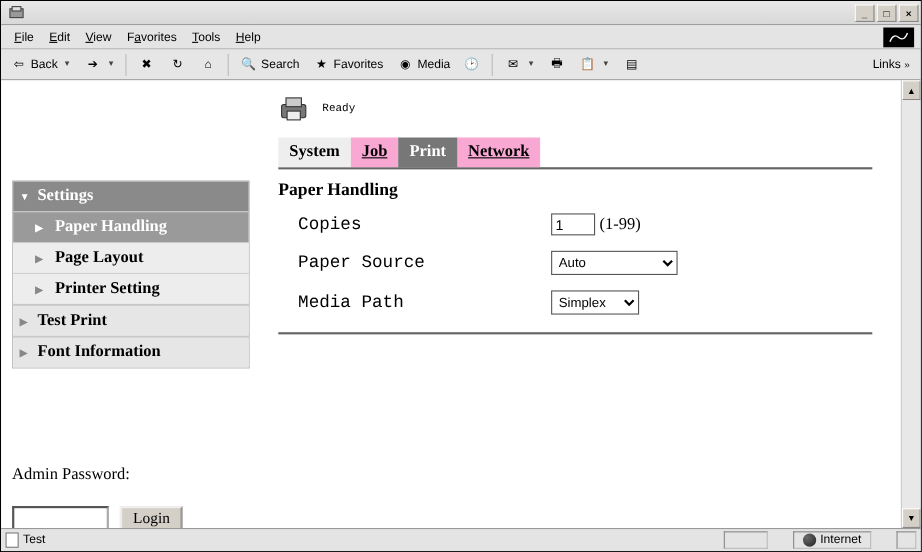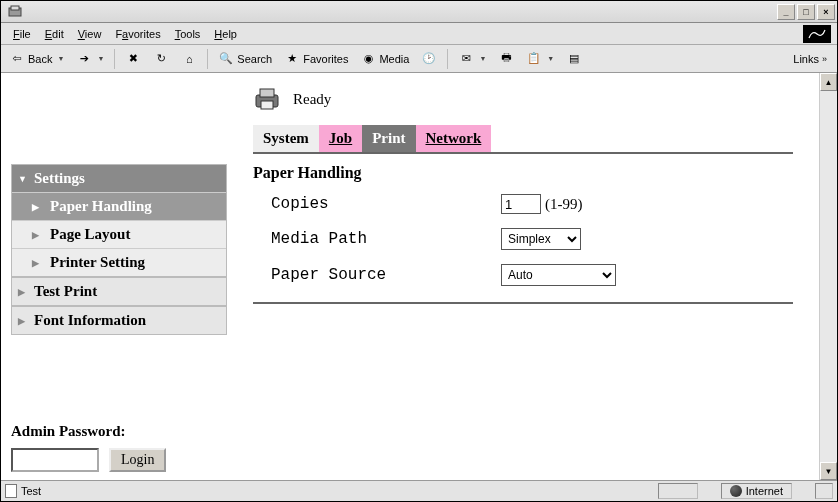--- a/index.html
+++ b/index.html
@@ -22,21 +22,21 @@
   .dd { font-size:7px; color:#444; margin-left:2px;}
   .sep { width:1px; height:20px; background:#bbb; margin:0 2px;}
   .links-btn { padding:2px 6px; display:flex; align-items:center; gap:3px; cursor:default;justify-content:space-between;}
   .content-scroll { position:relative; height:408px; overflow:hidden; border-bottom:1px solid #999;}
   .content-inner { position:absolute; top:0; left:0; right:18px; bottom:0; background:#fff; padding:8px 16px 8px 10px;}
   .vscrollbar { position:absolute; top:0; right:0; width:18px; height:100%; background:#e8e8e8; border-left:1px solid #ccc; display:flex; flex-direction:column;}
   .sarrow { height:18px; background:#d4d0c8; border:1px solid #888; border-top-color:#fff; border-left-color:#fff; display:flex; align-items:center; justify-content:center; font-size:8px; cursor:default;}
   .strack { flex:1; background:#e8e8e8;}
   .header-status { display:flex; align-items:center; gap:12px; margin-left:242px; margin-top:6px;}
   .printer-icon { width:28px; height:24px;}
-  .status-text { font-family:Liberation Serif, serif; font-size:15px;}
+  .status-text { font-family:Liberation Mono, monospace; font-size:10px;}
   .tabs { margin-left:242px; margin-top:14px; display:flex; border-bottom:2px solid #666; width:540px;}
   .tab { padding:5px 10px; font-family:"Times New Roman", serif; font-size:15px; font-weight:bold; background:#eee; cursor:default;}
   .tab.light { background:#f9a8d4;text-decoration:underline;}
   .tab.active { background:#777; color:#ffffff;}
   .main-row { display:flex; margin-top:10px; gap:26px;}
   .sidebar { width:216px;}
   .side-group { border:1px solid #bbb; margin-bottom:0;}
   .side-head { background:#8a8a8a; color:#fff; font-family:"Times New Roman", serif; font-size:15px; font-weight:bold; padding:5px 6px; display:flex; align-items:center; gap:6px;}
   .side-head.collapsed { background:#e6e6e6; color:#000;}
   .side-sub { background:#9a9a9a; color:#fff; font-family:"Times New Roman", serif; font-size:15px; font-weight:bold; padding:5px 6px 5px 20px; display:flex; align-items:center; gap:8px; border-top:1px solid #ccc;}
@@ -47,21 +47,21 @@
   .field-row { display:flex; align-items:center; margin-bottom:14px;}
   .field-label { width:248px; padding-left:18px; font-family:Liberation Mono, monospace; font-size:16px;}
   .field-value { display:flex; align-items:center; gap:4px;}
   .text-input { width:40px; height:20px; border:1px solid #555; padding:1px 3px; font-size:13px;}
   .range-hint { font-family:"Times New Roman", serif; font-size:15px;}
   .select { height:22px; border:1px solid #555; background:#fff; font-size:12px; padding:1px 2px;}
   .select.wide { width:115px;}
   .select.narrow { width:80px;}
   .panel-hr { border:none; border-top:2px solid #666; margin:16px 0 0 0; width:540px;}
   .admin-block { margin-top:88px;}
-  .admin-label { font-family:"Times New Roman", serif; font-size:15px; font-weight:bold; margin-bottom:8px;}
+  .admin-label { font-family:"Times New Roman", serif; font-size:15px; font-weight:normal; margin-bottom:20px;}
   .admin-row { display:flex; align-items:center; gap:10px;}
   .pw-input { width:88px; height:24px; border:2px inset #aaa; background:#fff;}
   .login-btn { height:24px; padding:0 10px; background:#d4d0c8; border:2px outset #eee; font-family:"Times New Roman", serif; font-size:14px; cursor:default;}
   .statusbar { height:20px; background:#e4e4e4; display:flex; align-items:center; justify-content:space-between; padding:0 4px; font-size:11px;}
   .status-left { display:flex; align-items:center; gap:4px;}
   .status-right { display:flex; align-items:center; gap:6px;}
   .status-cell { border:1px solid #bbb; border-top-color:#888; border-left-color:#888; padding:1px 8px; display:flex; align-items:center; gap:4px; height:16px;margin-left:17px;}
   .globe { width:12px; height:12px; border-radius:50%; background:radial-gradient(circle at 30% 30%, #6a6a6a, #222);}
   .doc-ico { width:12px; height:14px; border:1px solid #777; background:#fff; position:relative;}
 </style>
@@ -235,37 +235,37 @@
 
         <div class="field-row">
           <div class="field-label">Copies</div>
           <div class="field-value">
             <input class="text-input" value="1" style="">
             <span class="range-hint">(1-99)</span>
           </div>
         </div>
 
         <div class="field-row">
+          <div class="field-label">Paper Source</div>
+          <div class="field-value">
+            <select class="select wide">
+              <option>Auto</option>
+            </select>
+          </div>
+        </div>
+
+        <div class="field-row">
           <div class="field-label">Media Path</div>
           <div class="field-value">
             <select class="select narrow">
               <option>Simplex</option>
             </select>
           </div>
         </div>
 
-        <div class="field-row">
-          <div class="field-label">Paper Source</div>
-          <div class="field-value">
-            <select class="select wide">
-              <option>Auto</option>
-            </select>
-          </div>
-        </div>
-
         <hr class="panel-hr">
       </div>
     </div>
 
   </div>
 
   <div class="vscrollbar">
     <div class="sarrow">▲</div>
     <div class="strack"></div>
     <div class="sarrow">▼</div>

